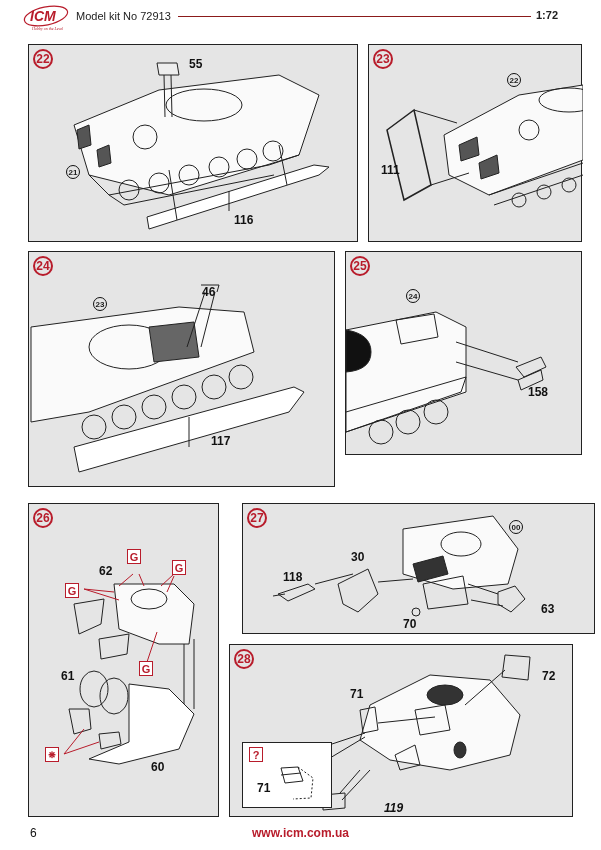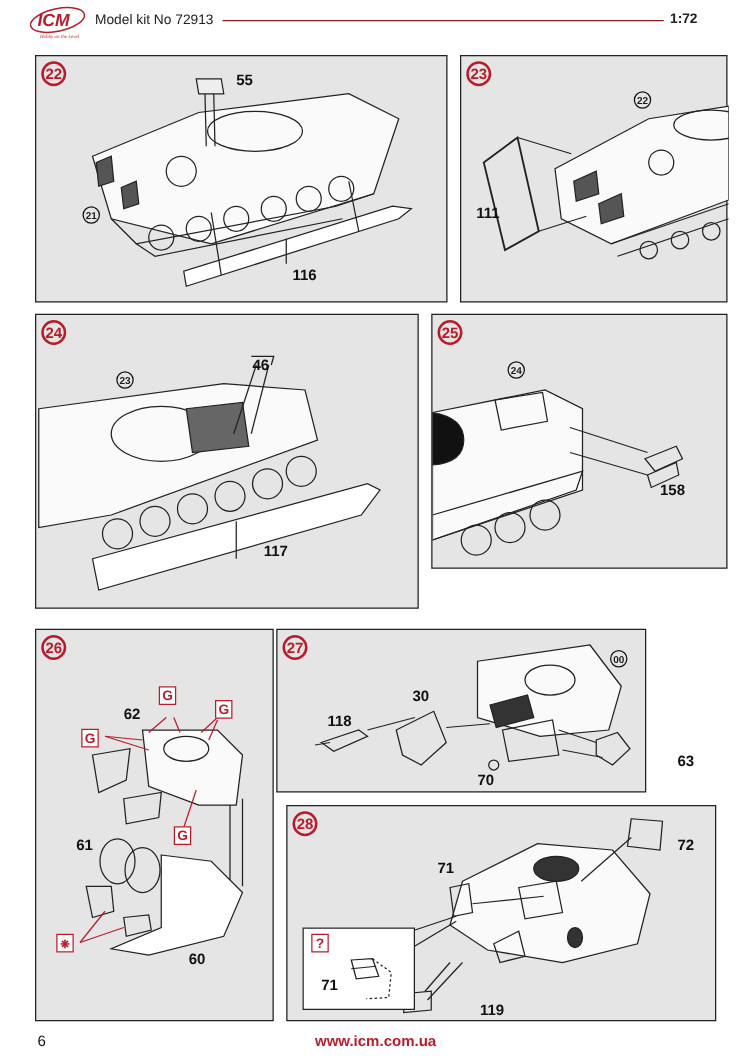--- a/index.html
+++ b/index.html
@@ -164,21 +164,21 @@
   <div class="pn" style="left:70px;top:60px;">62</div>
   <div class="gbox" style="left:98px;top:45px;">G</div>
   <div class="gbox" style="left:143px;top:56px;">G</div>
   <div class="gbox" style="left:36px;top:79px;">G</div>
   <div class="gbox" style="left:110px;top:157px;">G</div>
   <div class="pn" style="left:32px;top:165px;">61</div>
   <div class="gbox" style="left:16px;top:243px;font-size:9px;">❋</div>
   <div class="pn" style="left:122px;top:256px;">60</div>
 </div>
 
-<div class="panel" style="left:221px;top:503px;width:296px;height:131px;">
+<div class="panel" style="left:242px;top:503px;width:353px;height:131px;">
   <div class="step">27</div>
   <svg class="draw" width="353" height="131">
     <g fill="none" stroke="#222" stroke-width="1">
       <path d="M160 25 L250 12 L275 45 L265 80 L210 85 L160 70 Z" fill="#fafafa"></path>
       <ellipse cx="218" cy="40" rx="20" ry="12"></ellipse>
       <path d="M170 60 L200 52 L205 70 L175 78 Z" fill="#333"></path>
       <path d="M180 80 L220 72 L225 100 L185 105 Z"></path>
       <path d="M35 90 L65 80 L72 85 L45 97 Z"></path>
       <line x1="30" y1="92" x2="42" y2="90"></line>
       <path d="M95 80 L125 65 L135 90 L115 108 L100 100 Z"></path>
@@ -187,21 +187,21 @@
       <line x1="72" y1="80" x2="110" y2="70"></line>
       <line x1="135" y1="78" x2="170" y2="75"></line>
       <line x1="255" y1="90" x2="225" y2="80"></line>
         <line x1="260" y1="102" x2="228" y2="96"></line>
     </g>
   </svg>
   <div class="ref" style="left:266px;top:16px;">00</div>
   <div class="pn" style="left:40px;top:66px;">118</div>
   <div class="pn" style="left:108px;top:46px;">30</div>
   <div class="pn" style="left:160px;top:113px;">70</div>
-  <div class="pn" style="left:298px;top:98px;margin-left:22px;">63</div>
+  <div class="pn" style="left:298px;top:98px;">63</div>
 </div>
 
 <div class="panel" style="left:229px;top:644px;width:344px;height:173px;">
   <div class="step">28</div>
   <svg class="draw" width="353" height="173">
     <g fill="none" stroke="#222" stroke-width="1">
       <path d="M140 60 L200 30 L260 35 L290 70 L280 110 L220 125 L160 115 L130 95 Z" fill="#fafafa"></path>
       <ellipse cx="215" cy="50" rx="18" ry="10" fill="#333"></ellipse>
       <path d="M185 65 L215 60 L220 85 L190 90 Z"></path>
       <path d="M165 110 L185 100 L190 120 L170 125 Z"></path>
@@ -212,21 +212,21 @@
       <line x1="148" y1="78" x2="205" y2="72"></line>
       <path d="M93 150 L115 148 L115 163 L93 165 Z"></path>
       <line x1="110" y1="148" x2="130" y2="125"></line>
         <line x1="112" y1="155" x2="140" y2="125"></line>
       <line x1="135" y1="88" x2="90" y2="103"></line>
         <line x1="135" y1="92" x2="100" y2="113"></line>
     </g>
   </svg>
   <div class="pn" style="left:120px;top:42px;">71</div>
   <div class="pn" style="left:312px;top:24px;">72</div>
-  <div class="pn" style="left:154px;top:156px;">119</div>
+  <div class="pn" style="left:154px;top:156px;font-style:italic;">119</div>
   <div class="inset" style="left:12px;top:97px;width:90px;height:66px;">
     <div class="gbox" style="left:6px;top:4px;">?</div>
     <svg width="90" height="66" style="position:absolute;left:0;top:0;">
       <g fill="none" stroke="#222" stroke-width="1">
         <path d="M38 25 L55 24 L60 38 L42 40 Z"></path>
         <path d="M38 32 L58 30"></path>
         <path d="M55 24 L70 35 L68 55 L50 56" stroke-dasharray="2,2"></path>
       </g>
     </svg>
     <div class="pn" style="left:14px;top:38px;">71</div>

